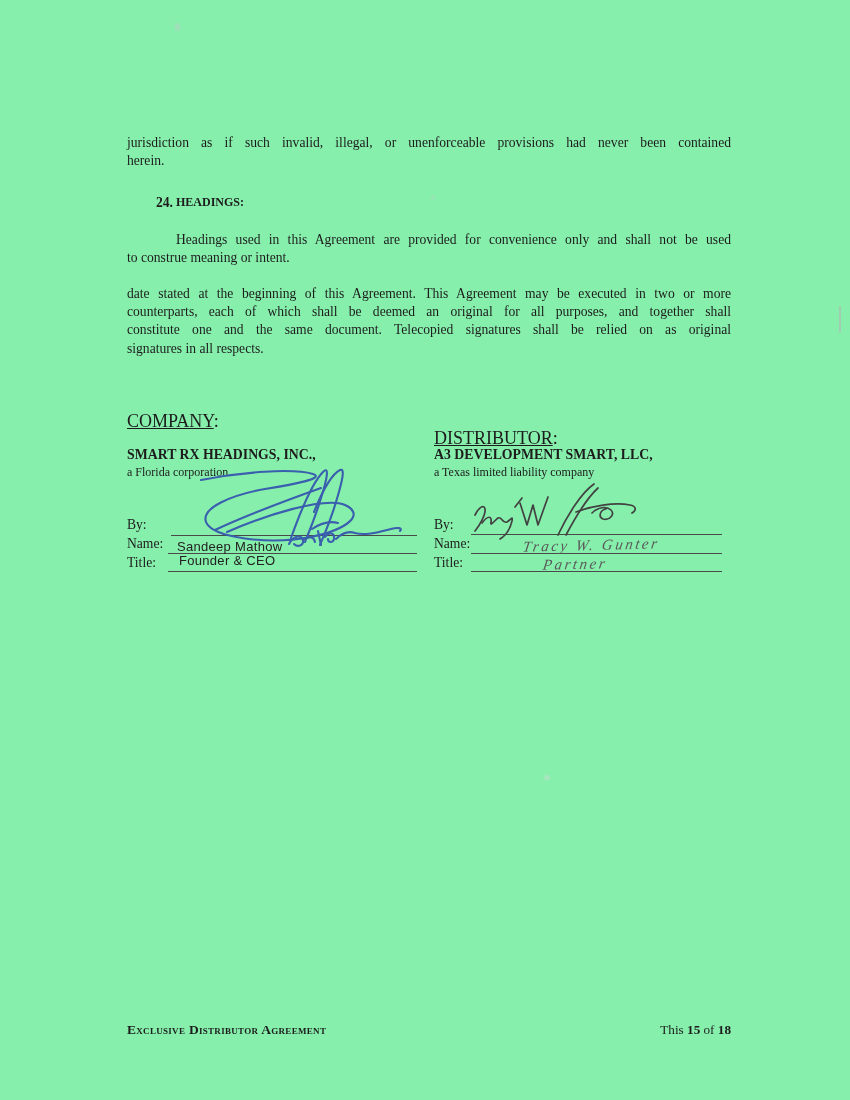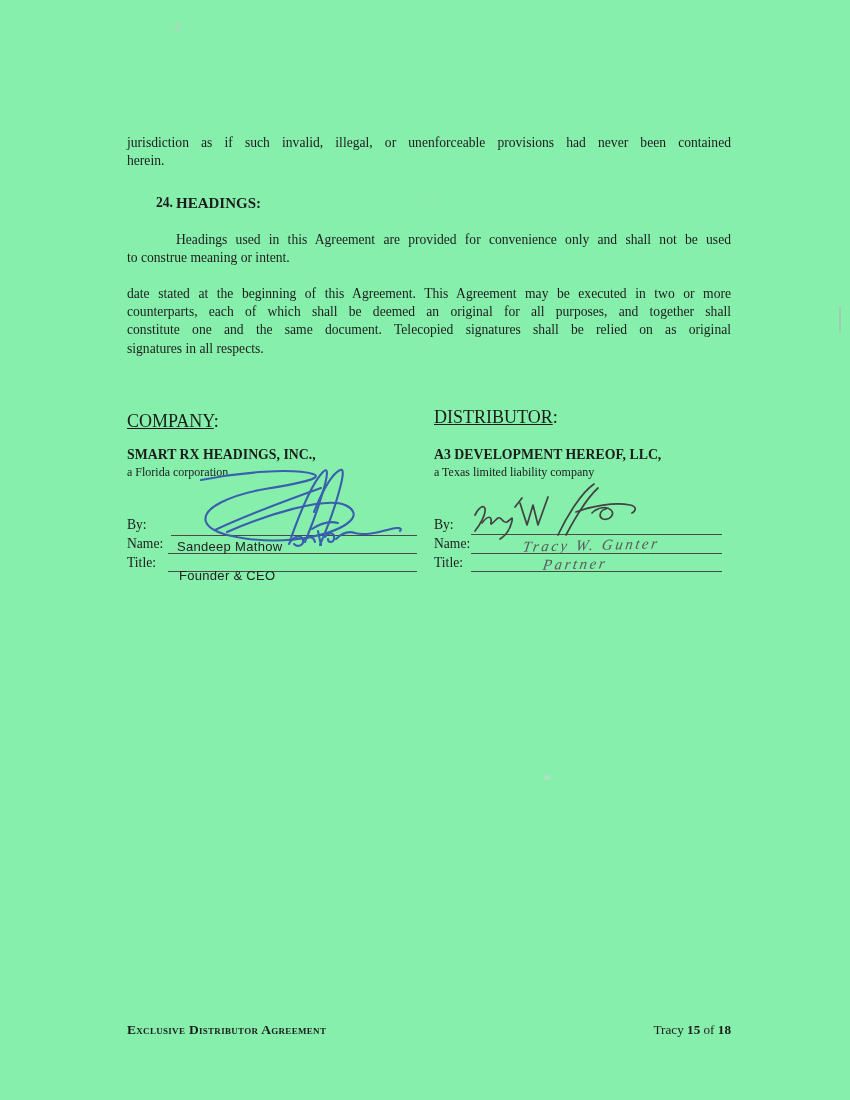--- a/index.html
+++ b/index.html
@@ -26,21 +26,21 @@
     line-height: 18.2px;
   }
   .jline { text-align: justify; text-align-last: justify; white-space: normal; }
   .jline.last { text-align-last: left; }
   .indent-first .jline:first-child { padding-left: 49px; }
   .lead-indent { padding-left: 49px; text-align: justify; text-align-last: justify; }
   .b { font-weight: bold; }
 
   
   .sec-num   { left: 136px; font-weight: bold; font-size: 13.6px; margin-left: 20px; }
-  .sec-title { left: 176px; font-weight: bold; font-size: 15px; }
+  .sec-title { left: 176px; font-weight: bold; font-size: 12px; }
 
   
   .sig-col-head {
     font-weight: normal;
     font-size: 18px;
   }
   .sig-col-head .u { text-decoration: underline; }
   .entity-name { font-weight: bold; font-size: 13.8px; }
   .entity-sub  { font-size: 12px; }
   .sig-label   { font-size: 13.6px; }
@@ -144,39 +144,39 @@
 
   <span class="abs sig-label" style="left:127px; top:517px;">By:</span>
   <div class="abs sig-line" style="left:171px; top:535px; width:246px;"></div>
 
   <span class="abs sig-label" style="left:127px; top:536px;">Name:</span>
   <div class="abs sig-line" style="left:168px; top:553px; width:249px;"></div>
   <span class="abs typed-name" style="left:177px; top:539px;">Sandeep Mathow</span>
 
   <span class="abs sig-label" style="left:127px; top:555px;">Title:</span>
   <div class="abs sig-line" style="left:168px; top:571px; width:249px;"></div>
-  <span class="abs typed-name" style="left:179px; top:568px;">Founder &amp; CEO</span>
+  <span class="abs typed-name" style="left:179px; top:553px;">Founder &amp; CEO</span>
 
   <svg class="abs" style="left:193px; top:464px;" width="214" height="94" viewBox="0 0 214 94" fill="none" stroke="#3a5fae" stroke-width="2.1" stroke-linecap="round" stroke-linejoin="round">
     <path d="M 8 16 C 48 8, 100 4, 120 10 C 132 14, 104 20, 72 25 C 38 31, 8 44, 13 58 C 19 74, 76 81, 118 73 C 156 65, 172 50, 152 41 C 132 32, 70 52, 34 68"></path>
     <path d="M 22 66 C 56 50, 100 34, 128 24"></path>
     <path d="M 98 74 C 108 46, 120 18, 130 8 C 136 2, 135 12, 128 34 C 122 54, 116 68, 112 78"></path>
     <path d="M 121 48 C 129 28, 139 10, 147 6 C 152 4, 150 15, 143 38 C 137 58, 131 71, 127 81"></path>
     <path d="M 96 80 C 100 72, 108 70, 110 76 C 111 81, 105 84, 101 80"></path>
     <path d="M 110 76 C 116 71, 121 73, 122 78"></path>
     <path d="M 125 67 L 128 81"></path>
     <path d="M 119 65 C 128 59, 138 57, 145 59"></path>
     <path d="M 132 73 C 136 67, 142 69, 141 75 C 140 79, 135 79, 135 75"></path>
     <path d="M 143 75 C 149 69, 156 67, 162 69 C 172 72, 186 68, 198 65 C 205 63, 210 64, 207 67"></path>
   </svg>
 
-  <div class="abs sig-col-head" style="left:434px; top:407px;">
+  <div class="abs sig-col-head" style="left:434px; top:428px;">
     <span class="u">DISTRIBUTOR</span><span>:</span>
   </div>
-  <div class="abs entity-name" style="left:434px; top:447px;">A3 DEVELOPMENT HEREOF, LLC,</div>
+  <div class="abs entity-name" style="left:434px; top:447px;">A3 DEVELOPMENT SMART, LLC,</div>
   <div class="abs entity-sub" style="left:434px; top:465px;">a Texas limited liability company</div>
 
   <span class="abs sig-label" style="left:434px; top:517px;">By:</span>
   <div class="abs sig-line" style="left:471px; top:534px; width:251px;"></div>
 
   <span class="abs sig-label" style="left:434px; top:536px;">Name:</span>
   <div class="abs sig-line" style="left:471px; top:553px; width:251px;"></div>
   <span class="abs handwriting" style="left:523px; top:537px;">Tracy W. Gunter</span>
 
   <span class="abs sig-label" style="left:434px; top:555px;">Title:</span>
@@ -189,19 +189,19 @@
     <path d="M 57 20 L 64 42 L 70 22 L 75 42 L 85 14"></path>
     <path d="M 52 24 L 59 15"></path>
     <path d="M 95 52 C 104 33, 118 10, 131 1"></path>
     <path d="M 103 52 C 112 35, 124 15, 135 5"></path>
     <path d="M 129 30 C 135 24, 144 23, 148 27 C 152 31, 147 38, 140 36 C 135 34, 137 27, 143 26"></path>
     <path d="M 113 29 C 129 23, 151 19, 167 22 C 173 23, 174 27, 169 30"></path>
   </svg>
 
   <div class="abs footer-left">Exclusive Distributor Agreement</div>
   <div class="abs footer-right">
-    <span>Tracy</span>
+    <span>This</span>
     <span class="b">15</span>
     <span>of</span>
     <span class="b">18</span>
   </div>
 
 </div>
 
 </body></html>

